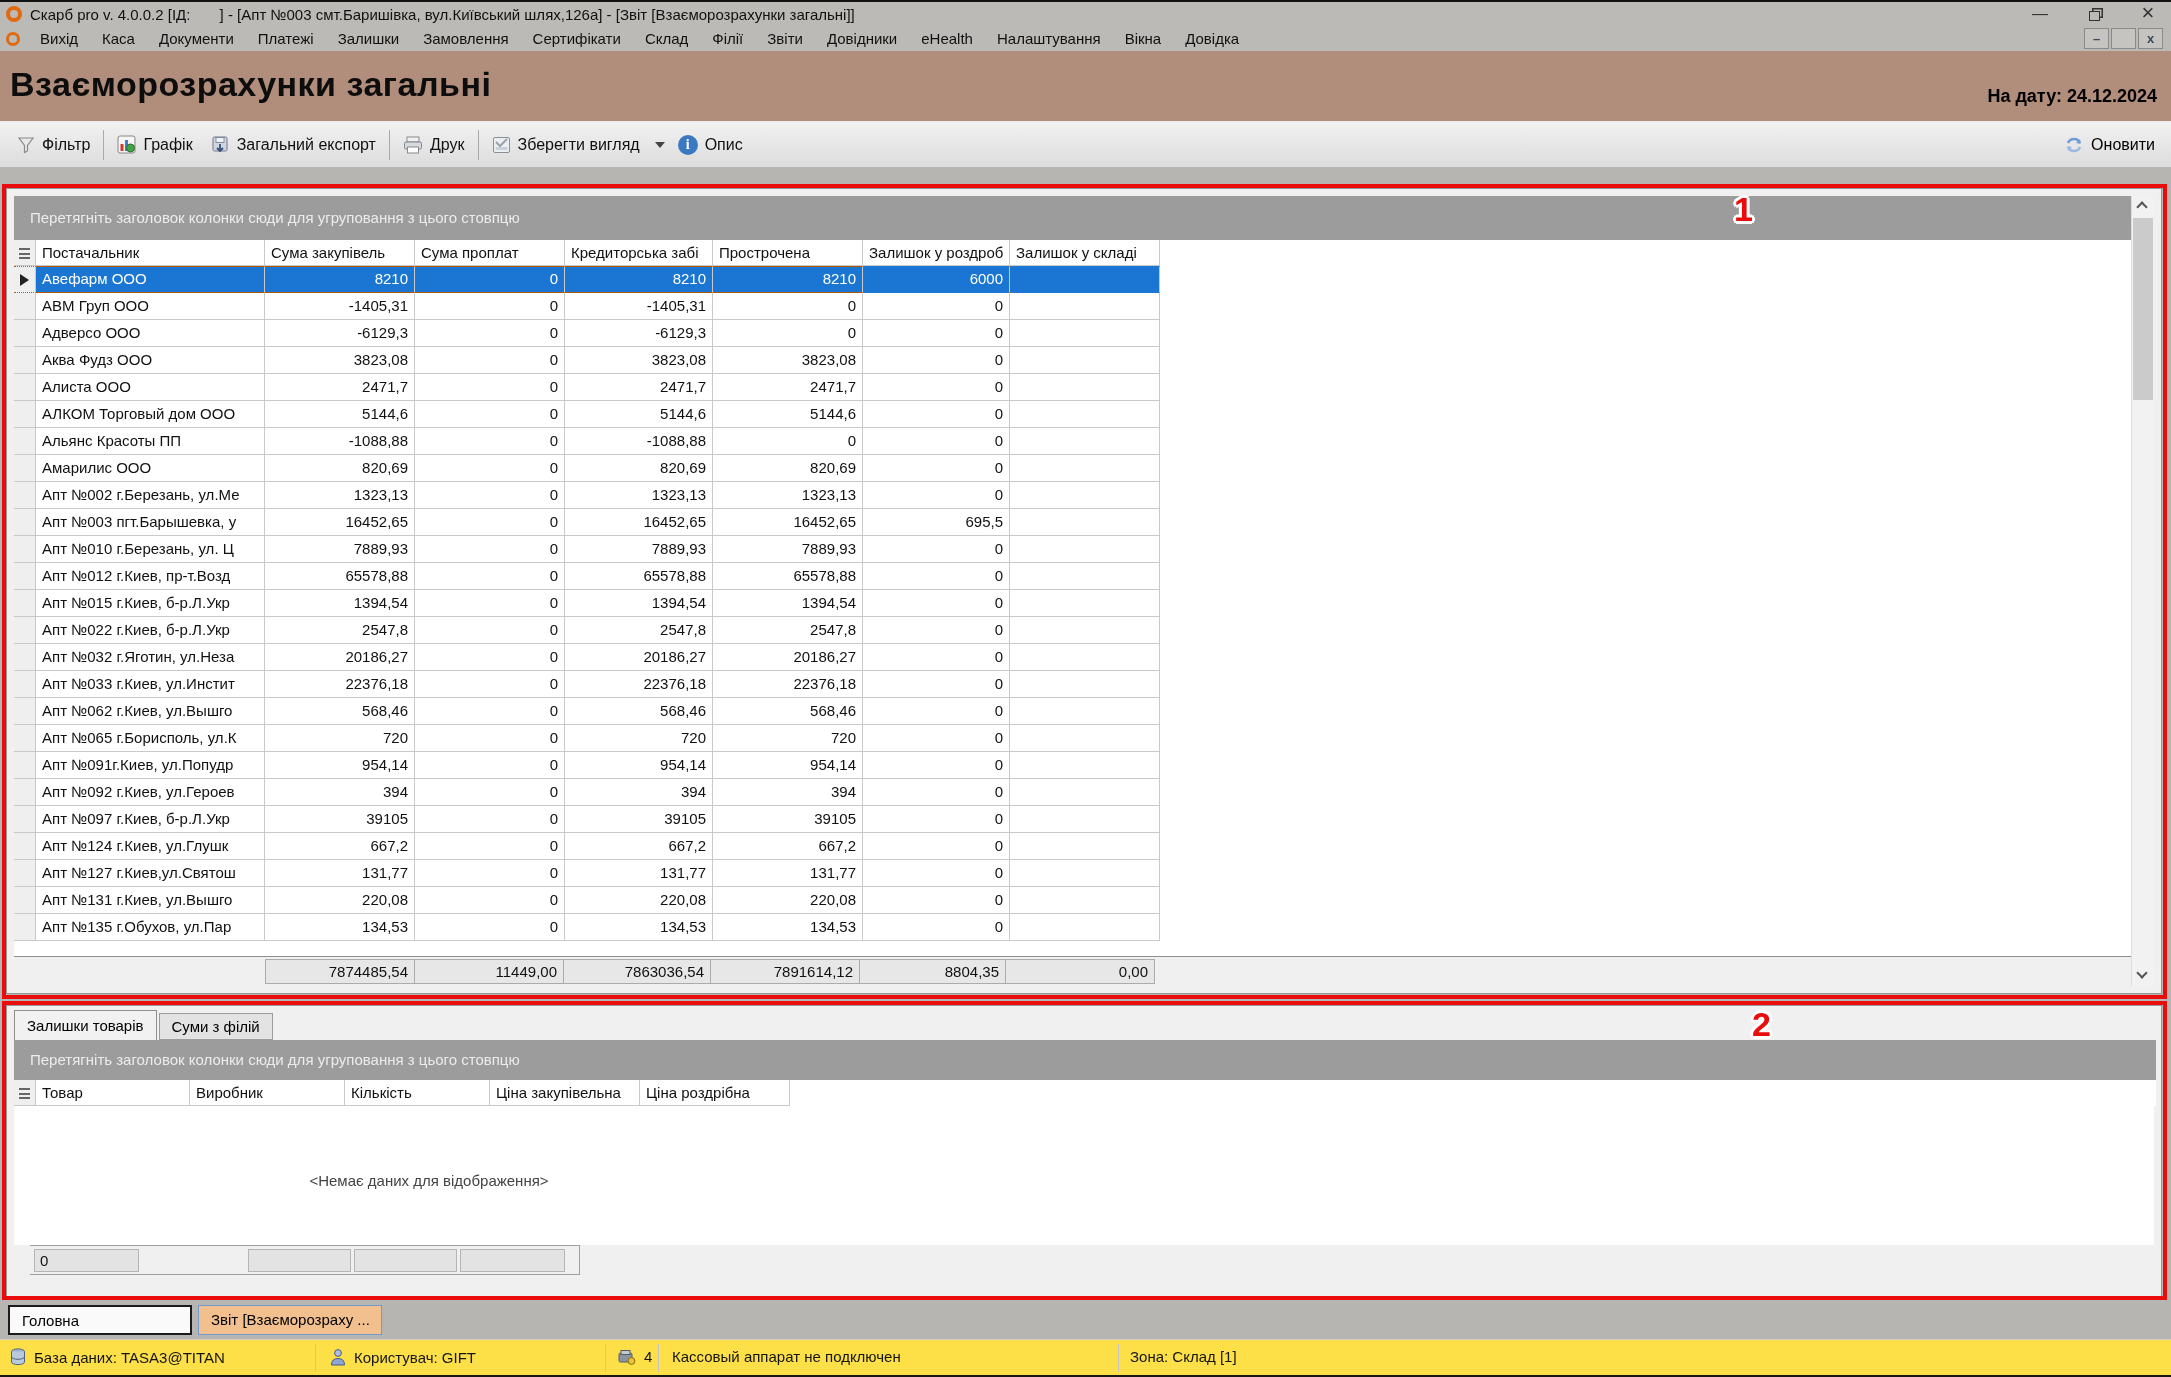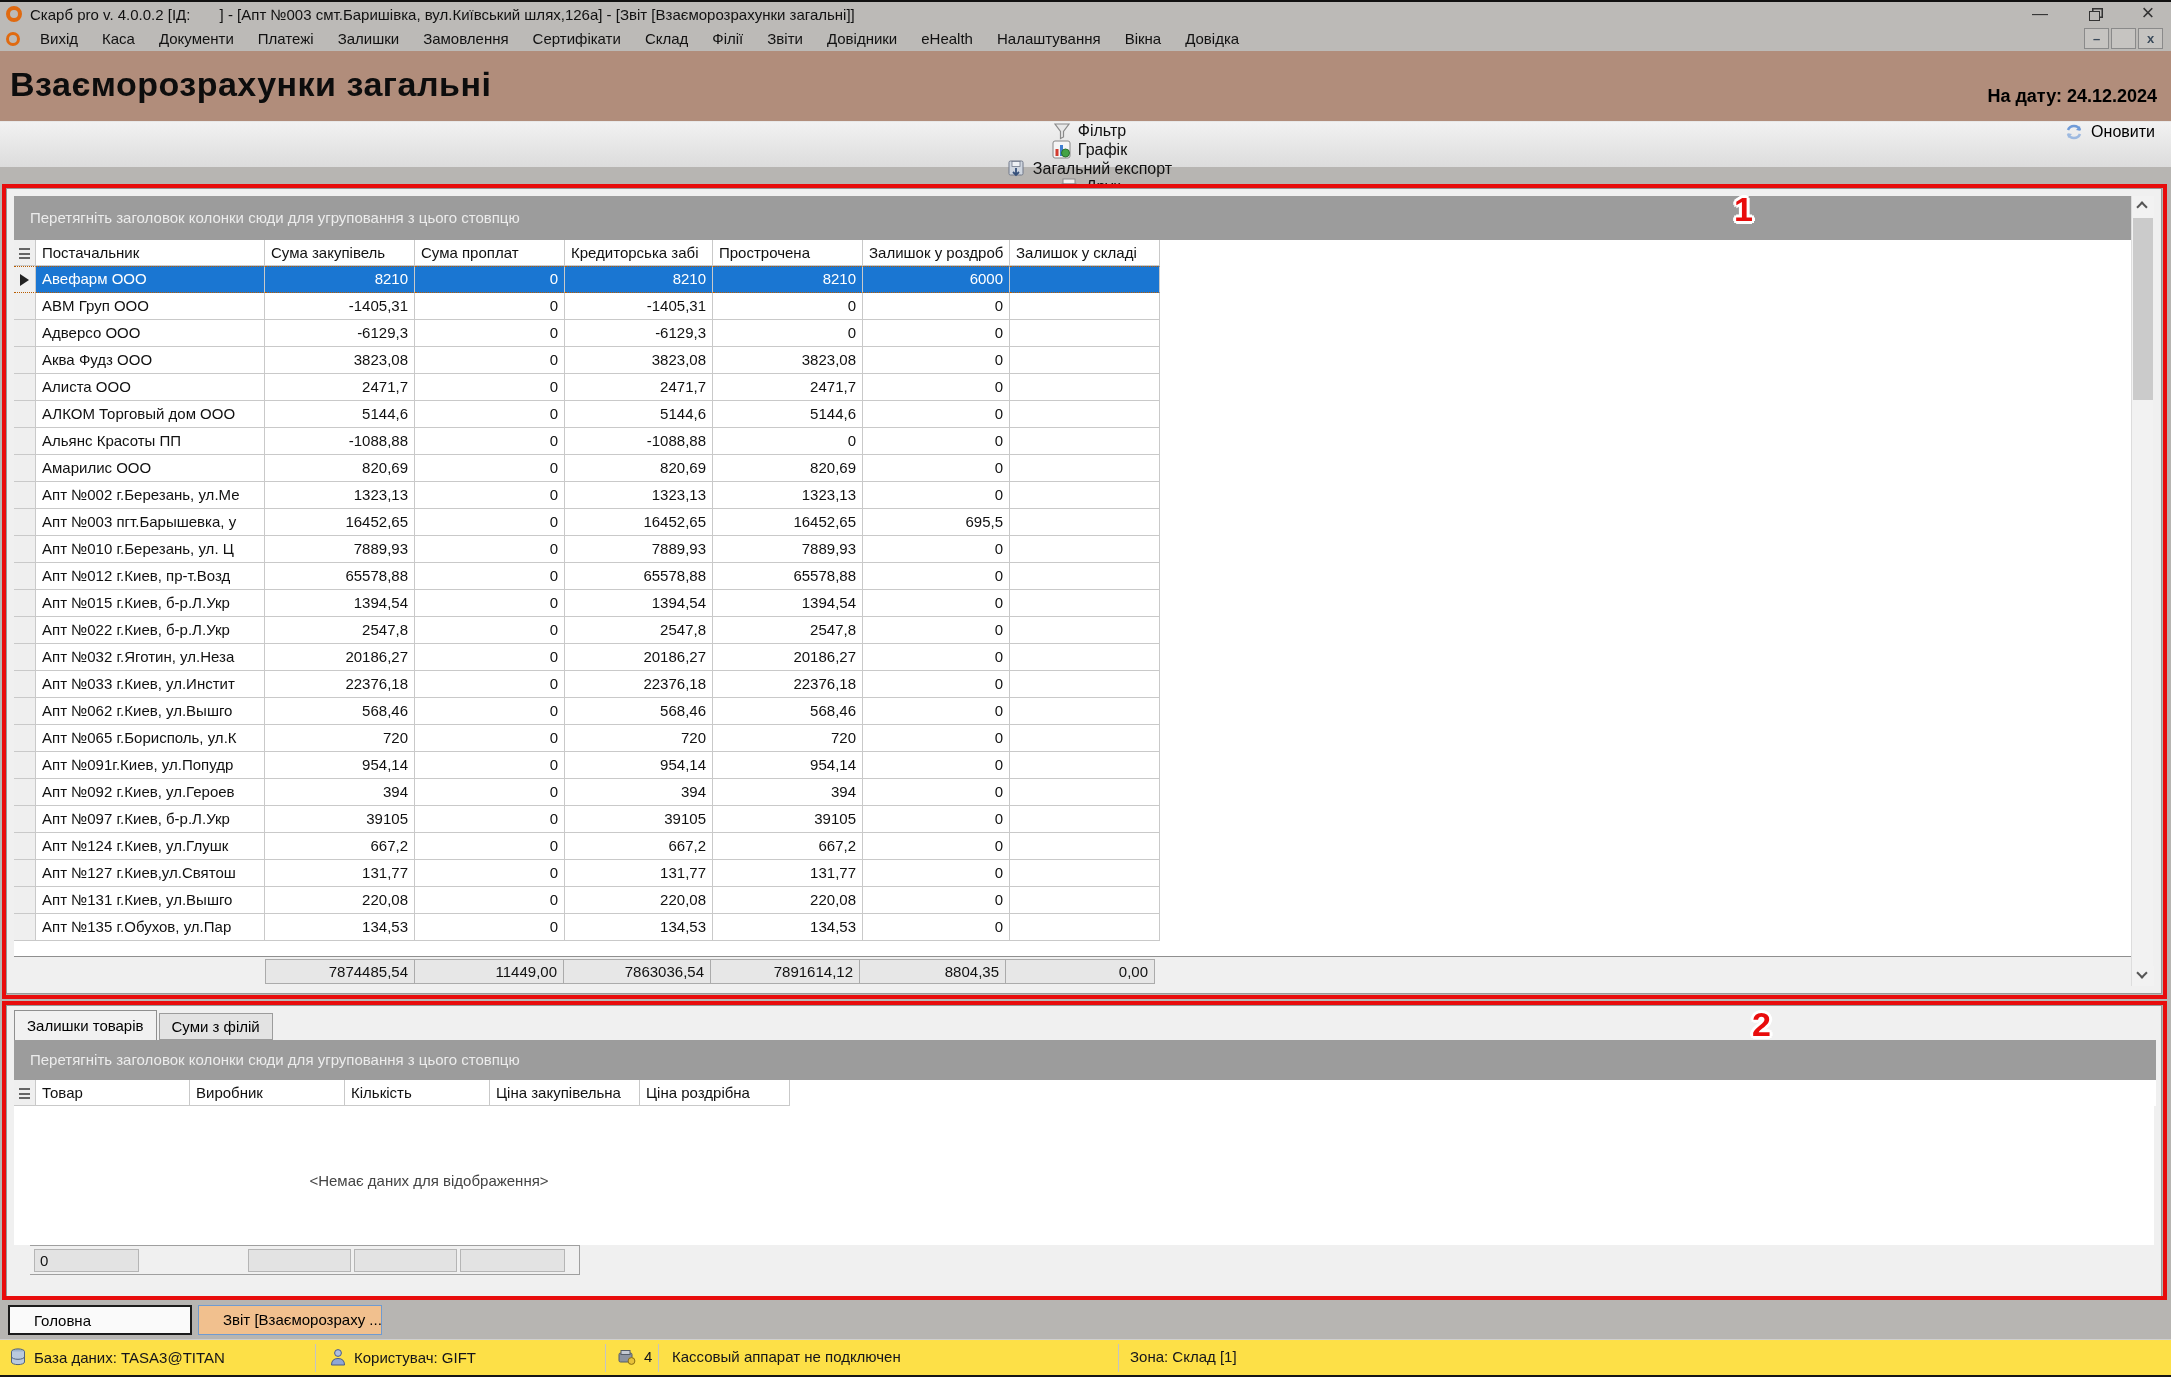--- a/index.html
+++ b/index.html
@@ -20,21 +20,21 @@
   .menu-item { font-size:15px; color:#111; padding:2px 12px; cursor:default; }
   .mdi-controls { position:absolute; right:8px; top:2px; display:flex; gap:2px; }
   .mdib { width:25px; height:21px; border:1px solid #8a8a8a; background:#c6c4c1; color:#3a4a5a; font-weight:bold; font-size:13px; text-align:center; line-height:19px; }
 
   
   .banner { position:absolute; left:0; top:49px; width:100%; height:70px; background:#b18d7b; }
   .banner h1 { font-size:34px; font-weight:bold; color:#0d0d0d; padding:14px 0 0 10px; letter-spacing:0.5px; }
   .banner-date { position:absolute; right:14px; bottom:14px; font-size:18px; font-weight:bold; color:#000000;margin-top:44px; }
 
   
-  .toolbar { position:absolute; left:0; top:119px; width:100%; height:46px; background:linear-gradient(#f2f2f2,#dcdcdc); border-top:1px solid #e8e8e8; display:flex; align-items:center; padding-left:8px;flex-direction:column; }
+  .toolbar { position:absolute; left:0; top:119px; width:100%; height:46px; background:linear-gradient(#f2f2f2,#dcdcdc); border-top:1px solid #e8e8e8; display:flex; align-items:center; padding-left:8px; }
   .tbtn { display:inline-flex; align-items:center; gap:7px; height:34px; padding:0 9px; font-size:16px; color:#111; cursor:default; }
   .tsep { width:1px; height:30px; background:#aaa; margin:0 4px; }
   .caret { width:0; height:0; border-left:5px solid transparent; border-right:5px solid transparent; border-top:6px solid #444; margin-left:2px; }
   .info-circle { width:20px; height:20px; border-radius:50%; background:#3a78c2; color:#fff; font-weight:bold; font-size:14px; text-align:center; line-height:20px; font-family:"Liberation Serif",serif; }
   .tb-right { position:absolute; right:16px; display:inline-flex; align-items:center; gap:7px; font-size:16px; }
 
   
   .main-panel { position:absolute; left:6px; top:186px; width:2156px; height:806px; background:#f0f0f0; border:1px solid #979797; padding:7px 7px; }
   .bottom-panel { position:absolute; left:6px; top:1003px; width:2156px; height:292px; background:#f0f0f0; border:1px solid #979797; padding:4px 7px; }
 
@@ -72,21 +72,21 @@
   .btab { font-size:15px; padding:0 12px; cursor:default; }
   .btab.active { height:30px; line-height:29px; background:#f1f1f1; border:1px solid #8f8f8f; border-bottom:none; z-index:2; }
   .btab.idle { height:27px; line-height:25px; background:#e3e3e3; border:1px solid #9c9c9c; margin-left:2px; }
   .empty-area { height:139px; background:#fff; }
   .empty-msg { width:830px; text-align:center; padding-top:66px; font-size:15px; color:#444; }
   .bfooter { margin-left:16px; margin-top:0px; width:550px; height:30px; background:#f0f0f0; border:1px solid #9f9f9f; border-left:none; position:relative; }
   .fbox { position:absolute; top:3px; height:23px; background:#e3e3e3; border:1px solid #b5b5b5; font-size:15px; line-height:21px; padding:0 5px; color:#111; }
 
   
   .wintabs { position:absolute; left:0; top:1300px; width:100%; height:37px; }
-  .wtab { position:absolute; top:3px; height:30px; width:184px; font-size:15px; line-height:27px; padding:0 24px; white-space:nowrap; overflow:hidden; }
+  .wtab { position:absolute; top:3px; height:30px; width:184px; font-size:15px; line-height:27px; padding:0 12px; white-space:nowrap; overflow:hidden; }
   .wtab.home { left:8px; background:#fafafa; border:2px solid #1b1b1b; }
   .wtab.report { left:198px; background:#f1c08e; border:1px solid #6f9bd1; }
 
   
   .statusbar { position:absolute; left:0; top:1337px; width:100%; height:38px; background:#fde047; border-top:1px solid #cfcfcf; border-bottom:2px solid #161616; font-size:15px; color:#14141a; }
   .sitem { position:absolute; top:8px; display:flex; align-items:center; gap:8px; white-space:nowrap; }
   .ssep { position:absolute; top:4px; width:1px; height:28px; background:#9a9a9a; border-right:1px solid #c4c4c4; }
 
   
   .svg-icon { display:inline-block; vertical-align:middle; }

